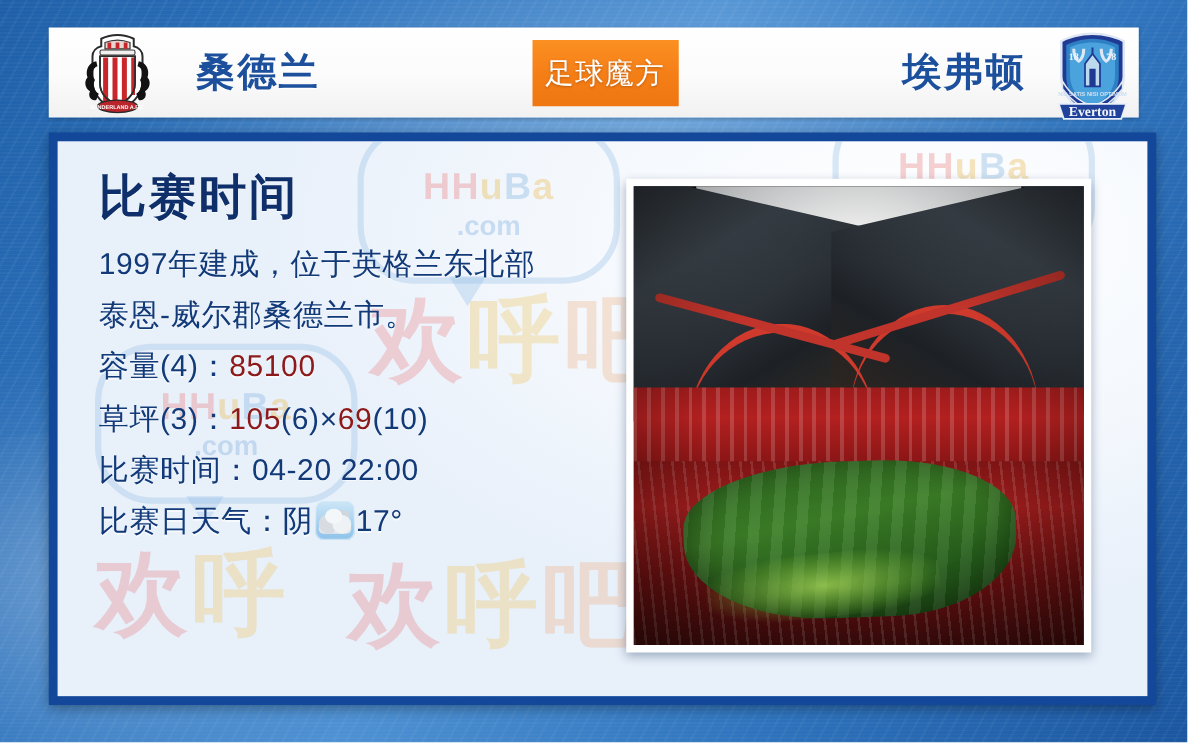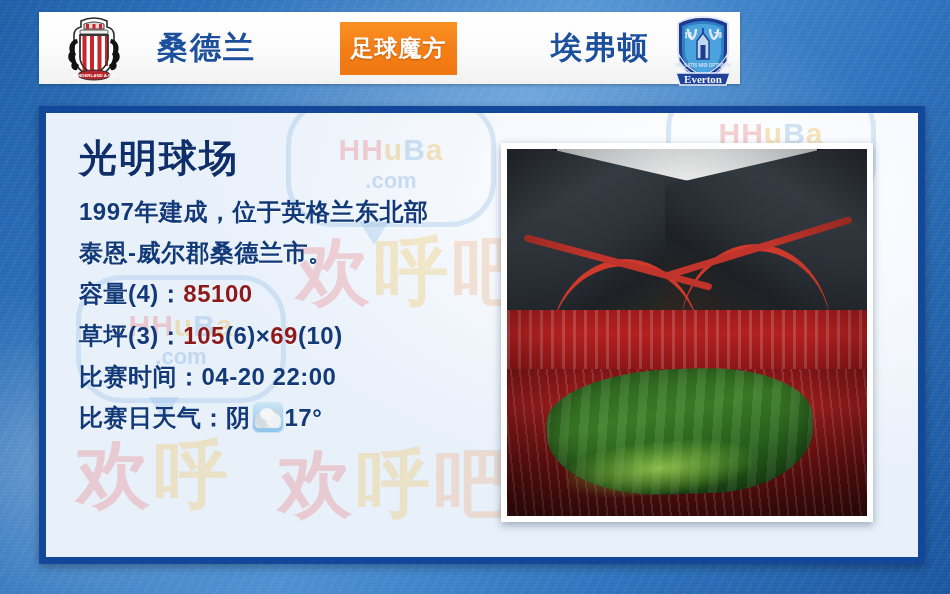--- a/index.html
+++ b/index.html
@@ -23,21 +23,21 @@
     opacity:.75;
   }
   .stage:after{
     content:"";position:absolute;left:-60px;top:330px;width:430px;height:260px;pointer-events:none;
     background:radial-gradient(ellipse at 40% 45%, rgba(255,255,255,.18) 0%, rgba(255,255,255,.05) 45%, rgba(255,255,255,0) 70%);
     transform:rotate(-8deg);
   }
 
   
   .header{
-    position:absolute;left:39px;top:12px;width:701px;height:72px;
+    position:absolute;left:39px;top:22px;width:872px;height:72px;
     background:linear-gradient(180deg,#ffffff 0%,#fbfbfb 55%,#f1f1f1 100%);
     box-shadow:0 1px 3px rgba(0,0,0,.25);
     display:flex;align-items:flex-start;z-index:5;
   }
   .hd-side{display:flex;align-items:center;height:100%;}
   .hd-left{width:350px;padding-left:18px;}
   .hd-right{width:350px;justify-content:flex-end;}
   .hd-mid{flex:1;display:flex;align-items:center;justify-content:center;height:100%;}
   .team-name{
     font-size:31px;font-weight:bold;color:#1c4f9c;letter-spacing:2px;
@@ -46,21 +46,21 @@
   .hd-left .team-name{margin-left:26px;}
   .hd-right .team-name{margin-right:16px;}
 
   .logo-box{width:74px;height:66px;position:relative;flex:none;}
 
   .center-logo{
     width:117px;height:53px;background:linear-gradient(180deg,#fb9022 0%,#f57f17 50%,#ef7611 100%);
     display:flex;align-items:center;justify-content:center;
   }
   .center-logo span{
-    color:#fff;font-size:23px;font-weight:bold;letter-spacing:1px;
+    color:#fff;font-size:23px;font-weight:normal;letter-spacing:1px;
     text-shadow:0 1px 2px rgba(120,50,0,.45);
     font-family:"DejaVu Sans","Liberation Sans",sans-serif;
   }
 
   
   .panel{
     position:absolute;left:39px;top:106px;width:872px;height:444px;
     border:7px solid #12479a;
     background:
       radial-gradient(ellipse 520px 300px at 78% 18%, #ffffff 0%, #f4f8fd 55%, #e8f0fa 100%),
@@ -92,21 +92,21 @@
   .hx3{color:rgba(240,170,120,.30);}
 
   
   .info{position:absolute;left:33px;top:26px;width:420px;z-index:3;}
   .stadium-title{
     font-size:38px;font-weight:bold;color:#0f2f6b;letter-spacing:2px;
     line-height:1.05;margin:0 0 12px 0;
     text-shadow:0 1px 0 rgba(255,255,255,.7);
   }
   .line{
-    font-size:24px;font-weight:bold;color:#123a79;line-height:1.72;
+    font-size:24px;font-weight:normal;color:#123a79;line-height:1.72;
     white-space:nowrap;letter-spacing:.5px;
     text-shadow:0 1px 0 rgba(255,255,255,.65);
   }
   .hl{color:#8d1a1a;}
   .wx-icon{
     display:inline-block;vertical-align:-7px;width:32px;height:32px;border-radius:7px;
     background:linear-gradient(180deg,#cfe7f7 0%,#a8d2f0 55%,#8fc3ea 100%);
     position:relative;margin:0 1px;overflow:hidden;
     box-shadow:inset 0 0 0 1px rgba(255,255,255,.5);
   }
@@ -286,21 +286,21 @@
 
     <div class="wm" style="left:232px;top:322px;">
       <span class="wm-hx hx1">欢</span><span class="wm-hx hx2">呼</span><span class="wm-hx hx3">吧</span>
     </div>
 
     <div class="wm" style="left:30px;top:272px;margin-top:41px;">
       <span class="wm-hx hx1">欢</span><span class="wm-hx hx2">呼</span>
     </div>
 
     <div class="info">
-      <div class="stadium-title">光明球场</div>
+      <div class="stadium-title">比赛时间</div>
 
       <div class="line">1997年建成，位于英格兰东北部</div>
       <div class="line">泰恩-威尔郡桑德兰市。</div>
 
       <div class="line">
         <span>容量(4)：</span><span class="hl">85100</span>
       </div>
 
       <div class="line">
         <span>草坪(3)：</span><span class="hl">105</span><span>(6)</span><span>×</span><span class="hl">69</span><span>(10)</span>

